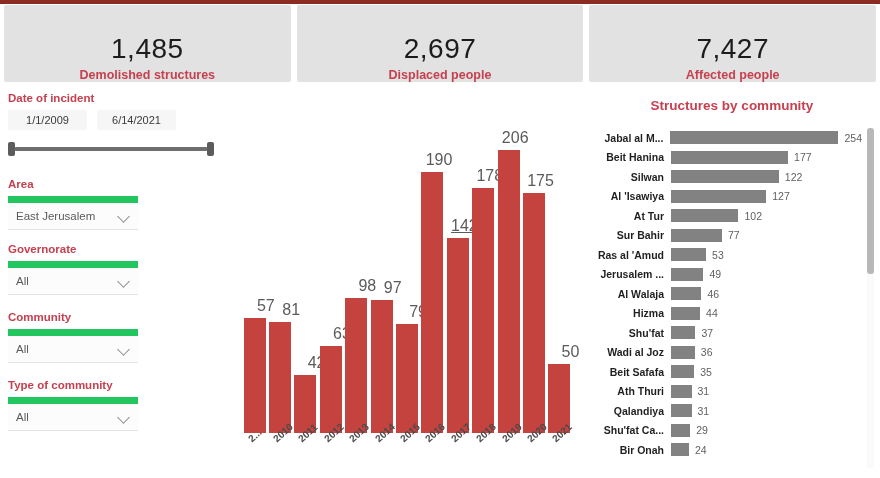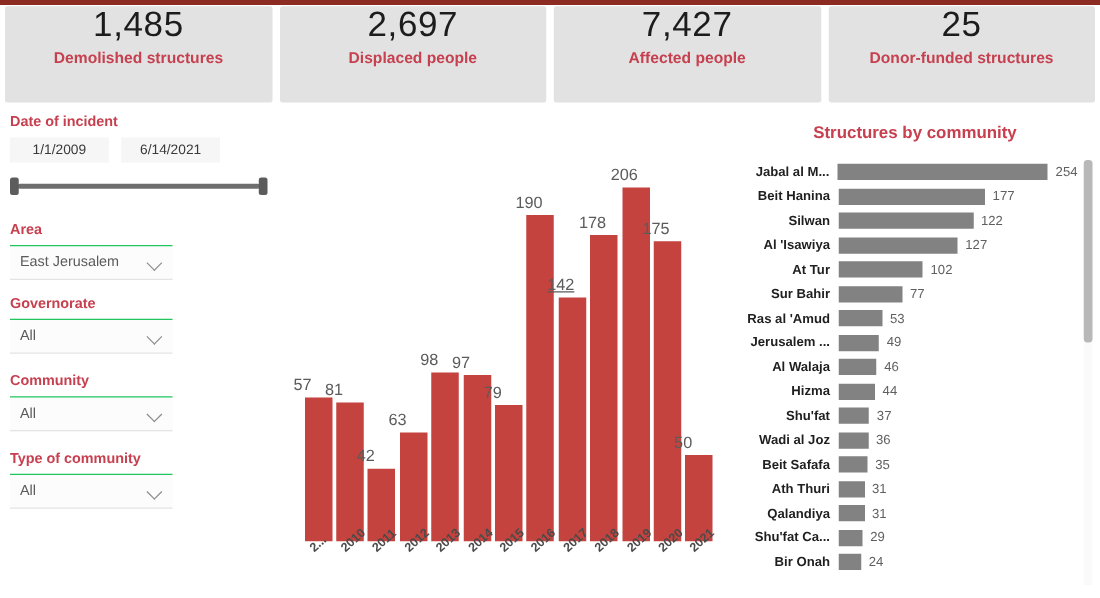--- a/index.html
+++ b/index.html
@@ -12,21 +12,21 @@
   }
   #app{position:relative;width:880px;height:478px;}
 
   
   .top-strip{position:absolute;left:0;top:0;width:880px;height:4px;background:#8c2b22;}
 
   
   .kpi-row{position:absolute;left:0;top:5px;width:880px;height:77px;display:flex;gap:6px;padding:0 4px;box-sizing:border-box;}
   .kpi-card{
     flex:1;background:#e2e2e2;border-radius:2px;
-    display:flex;flex-direction:column;align-items:center;justify-content:flex-start;
+    display:flex;flex-direction:column;align-items:center;justify-content:flex-end;
   }
   .kpi-value{font-size:28px;font-weight:400;color:#1c1c1c;letter-spacing:0.5px;line-height:1.05;}
   .kpi-label{font-size:12.5px;font-weight:bold;color:#c6404f;margin-top:5px;}
 
   
   .filters{position:absolute;left:0;top:92px;width:222px;height:386px;}
   .f-label{font-size:11.5px;font-weight:bold;color:#c6404f;margin:0 0 6px 8px;}
   .f-block{margin-bottom:13px;}
 
   .date-boxes{display:flex;margin-left:8px;}
@@ -36,37 +36,37 @@
   }
   .date-box + .date-box{margin-left:10px;}
   .slider{position:relative;margin:12px 8px 0 8px;height:14px;}
   .slider-track{position:absolute;left:6px;right:6px;top:5px;height:4px;background:#6e6e6e;border-radius:2px;}
   .slider-handle{position:absolute;top:0;width:7px;height:14px;background:#5c5c5c;border-radius:2px;}
   .slider-handle.left{left:0;}
   .slider-handle.right{right:0;}
 
   .select{
     position:relative;margin-left:8px;width:130px;height:26px;
-    background:#fcfcfc;border-top:1px solid #22c55e;border-bottom:1px solid #e4e4e5;
+    background:#fcfcfc;border-top:7px solid #22c55e;border-bottom:1px solid #e4e4e5;
     display:flex;align-items:center;
   }
   .select-value{font-size:11.5px;color:#5a5a5a;padding-left:8px;flex:1;white-space:nowrap;overflow:hidden;}
   .chev{width:16px;height:16px;margin-right:6px;position:relative;flex:none;}
   .chev::before{
     content:"";position:absolute;left:3px;top:4px;width:8px;height:8px;
     border-right:1.4px solid #8d8d8d;border-bottom:1.4px solid #8d8d8d;
     transform:rotate(45deg);
   }
 
   
   .col-chart{position:absolute;left:228px;top:92px;width:352px;height:386px;}
   .chart-title{font-size:13.5px;font-weight:bold;color:#c6404f;text-align:center;margin-top:6px;}
   .col-plot{position:absolute;left:14px;top:36px;width:330px;height:305px;}
   .col{position:absolute;bottom:0;width:22px;background:#c4433e;}
-  .col-val{position:absolute;width:40px;text-align:left;font-size:13px;color:#5b5b5b;}
+  .col-val{position:absolute;width:40px;text-align:right;font-size:16px;color:#5b5b5b;}
   .col-axis{position:absolute;left:14px;top:344px;width:330px;height:40px;}
   .col-tick{
     position:absolute;top:0;font-size:10px;font-weight:bold;color:#4a4a4a;
     transform:rotate(-42deg);transform-origin:left top;white-space:nowrap;
   }
 
   
   .bar-chart{position:absolute;left:584px;top:92px;width:296px;height:386px;}
   .bar-rows{position:absolute;left:0;top:36px;width:278px;}
   .bar-row{display:flex;align-items:center;height:19.5px;}
@@ -89,24 +89,20 @@
       <div class="kpi-value">1,485</div>
       <div class="kpi-label">Demolished structures</div>
     </div>
     <div class="kpi-card">
       <div class="kpi-value">2,697</div>
       <div class="kpi-label">Displaced people</div>
     </div>
     <div class="kpi-card">
       <div class="kpi-value">7,427</div>
       <div class="kpi-label">Affected people</div>
-    </div>
-    <div class="kpi-card">
-      <div class="kpi-value">25</div>
-      <div class="kpi-label">Donor-funded structures</div>
     </div>
   </div>
 
   <div class="filters">
 
     <div class="f-block">
       <div class="f-label">Date of incident</div>
       <div class="date-boxes">
         <div class="date-box">1/1/2009</div>
         <div class="date-box">6/14/2021</div>

